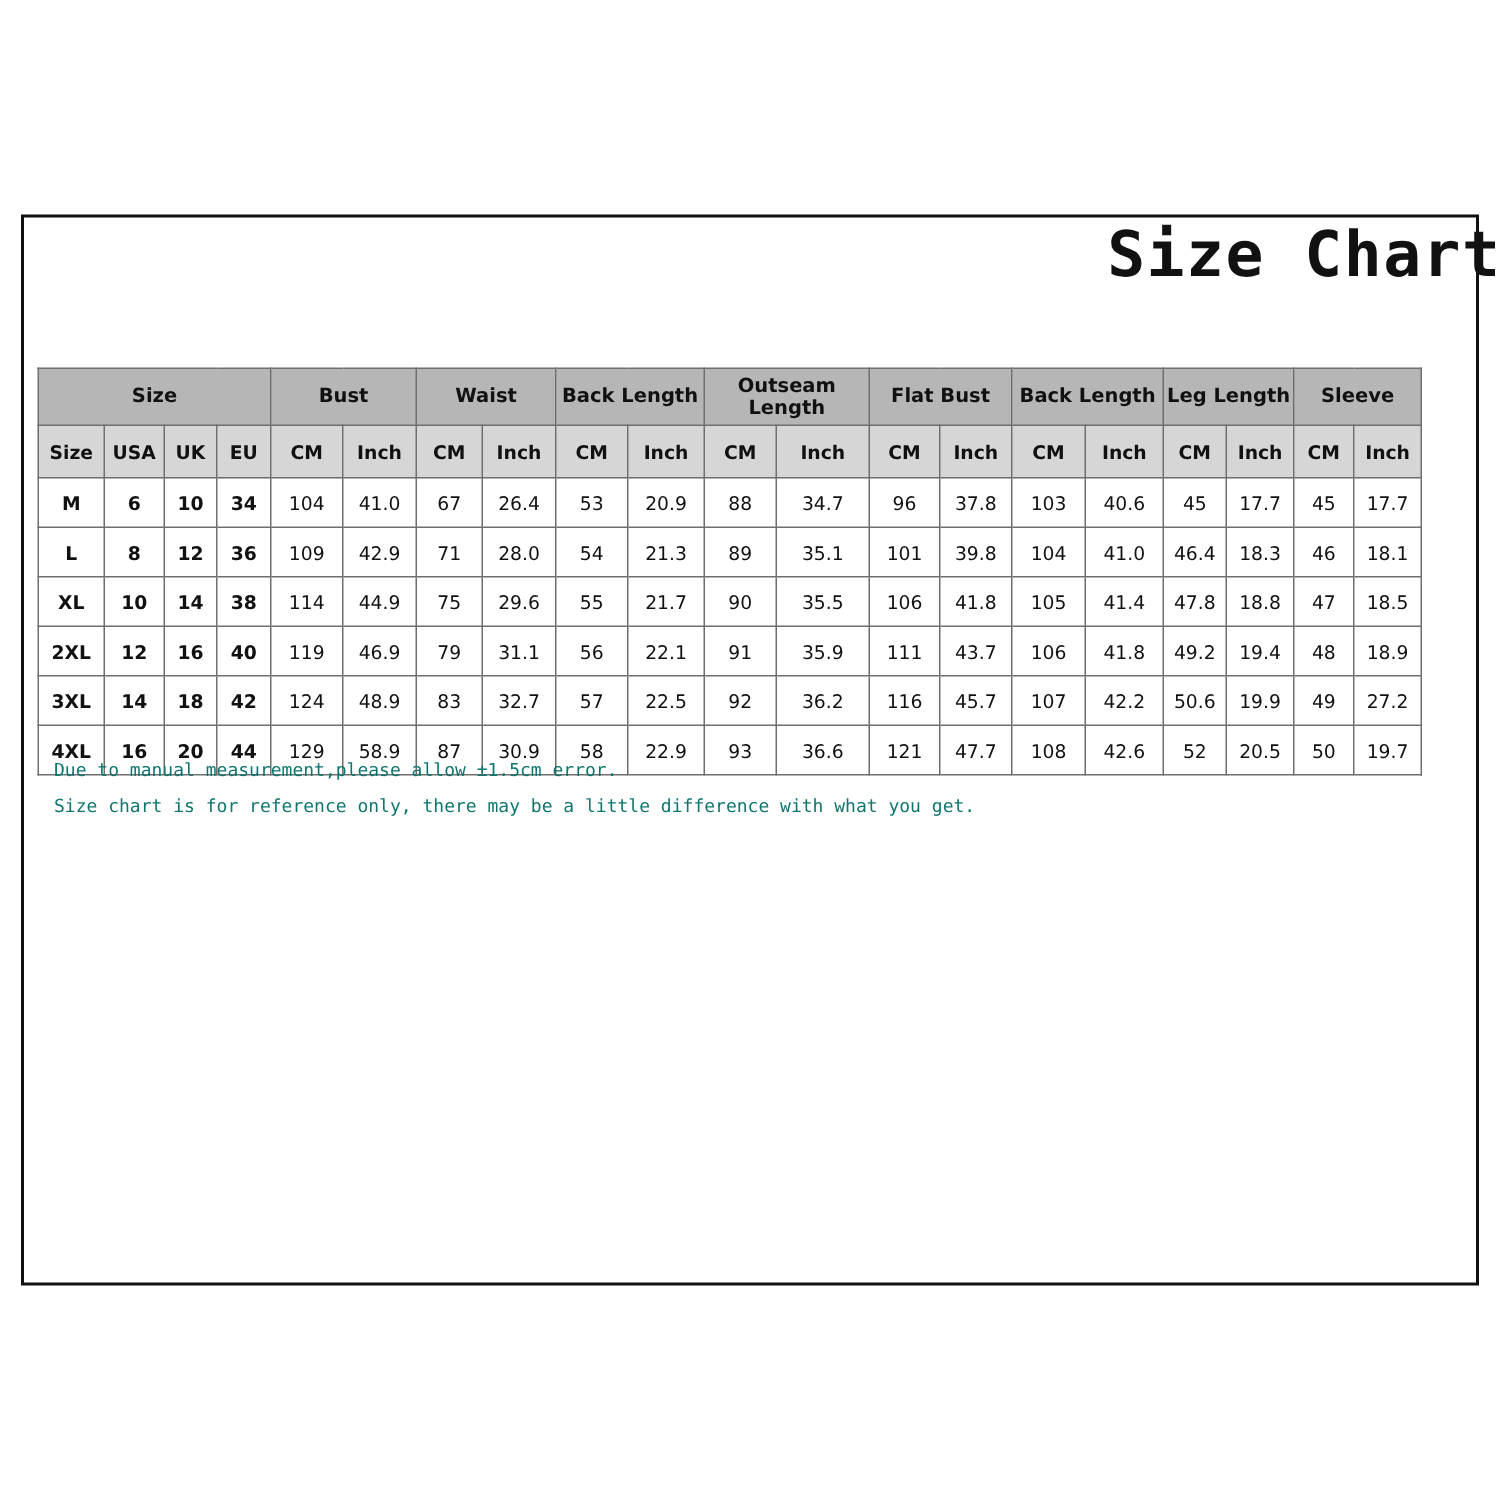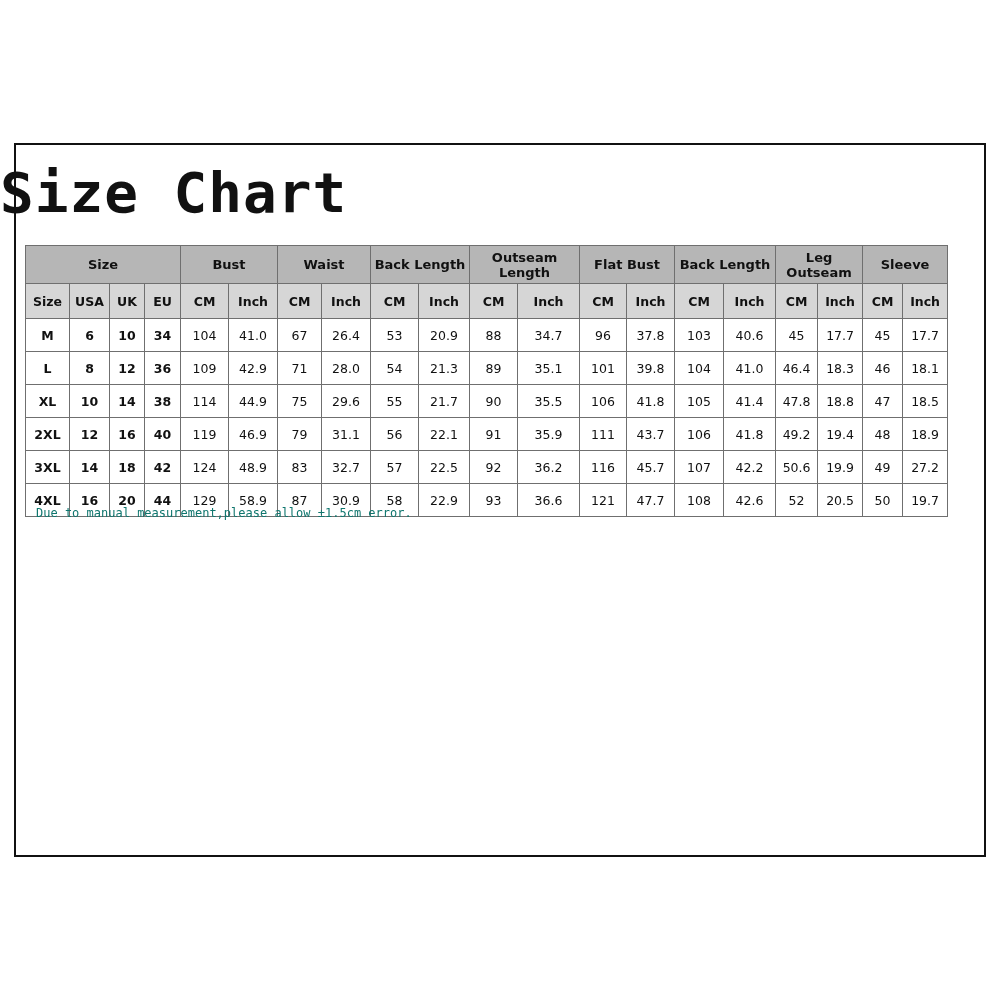--- a/index.html
+++ b/index.html
@@ -20,26 +20,26 @@
     top: 143px;
     width: 972px;
     height: 714px;
     border: 2px solid #111111;
     background: #ffffff;
     box-sizing: border-box;
   }
   .title {
     position: absolute;
     left: 0;
-    top: 160px;
+    top: 145px;
     width: 100%;
-    text-align: left;
+    text-align: right;
     font-family: "DejaVu Sans Mono", monospace;
     font-weight: bold;
-    font-size: 56px;
+    font-size: 42px;
     letter-spacing: 1px;
     color: #111111;
   }
   .table-wrap {
     position: absolute;
     left: 25px;
     top: 245px;
     width: 922px;
   }
   table.size-table {
@@ -124,21 +124,21 @@
     </colgroup>
     <thead>
       <tr class="group-row">
         <th colspan="4">Size</th>
         <th colspan="2">Bust</th>
         <th colspan="2">Waist</th>
         <th colspan="2">Back Length</th>
         <th colspan="2">Outseam Length</th>
         <th colspan="2">Flat Bust</th>
         <th colspan="2">Back Length</th>
-        <th colspan="2">Leg Outseam</th>
+        <th colspan="2">Leg Length</th>
         <th colspan="2">Sleeve</th>
       </tr>
       <tr class="unit-row">
         <th>Size</th>
         <th>USA</th>
         <th>UK</th>
         <th>EU</th>
         <th>CM</th>
         <th>Inch</th>
         <th>CM</th>
@@ -289,13 +289,14 @@
         <td>20.5</td>
         <td>50</td>
         <td>19.7</td>
       </tr>
     </tbody>
   </table>
 </div>
 
 <div class="notes">
   <div>Due to manual measurement,please allow ±1.5cm error.</div>
+  <div>Size chart is for reference only, there may be a little difference with what you get.</div>
 </div>
 
 </body></html>

